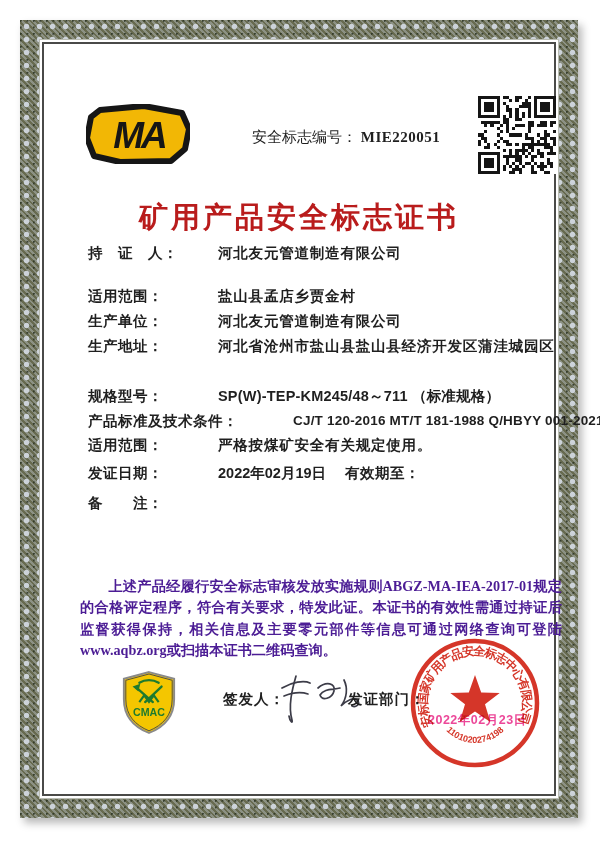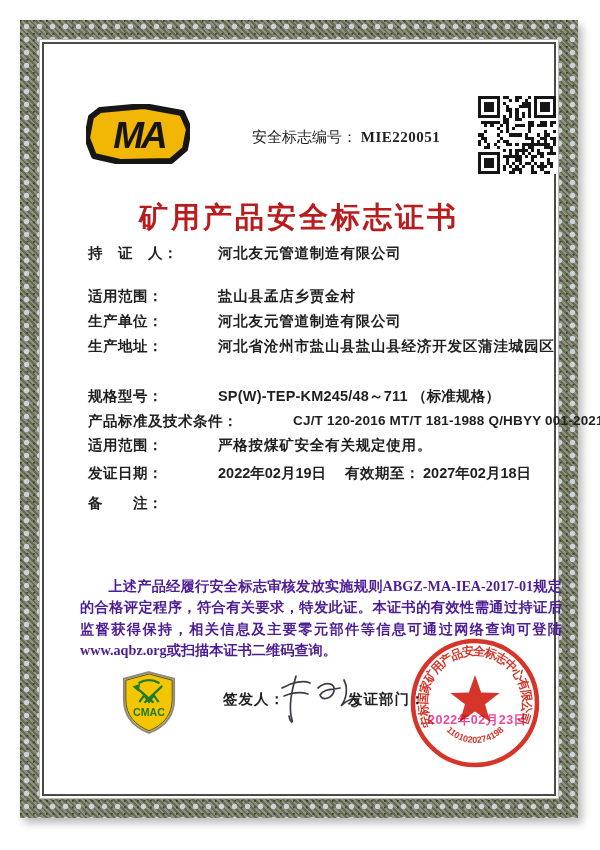--- a/index.html
+++ b/index.html
@@ -121,21 +121,20 @@
     </div>
     <div class="abs row" style="top:396px">
       <span class="flabel">适用范围：</span>
       <span class="fvalue kai">严格按煤矿安全有关规定使用。</span>
     </div>
 
     <div class="abs row" style="top:424px">
       <span class="flabel">发证日期：</span>
       <span class="dval1">2022年02月19日</span>
       <span class="dlabel2">有效期至：</span>
-      <span class="dval2">2027年02月18日</span>
     </div>
 
     <div class="abs row" style="top:454px">
       <span class="flabel">备　　注：</span>
     </div>
 
     <div class="abs statement">上述产品经履行安全标志审核发放实施规则ABGZ-MA-IEA-2017-01规定的合格评定程序，符合有关要求，特发此证。本证书的有效性需通过持证后监督获得保持，相关信息及主要零元部件等信息可通过网络查询可登陆www.aqbz.org或扫描本证书二维码查询。</div>
 
     <div class="abs cmac">
       <svg viewBox="0 0 60 68" width="58" height="66">

